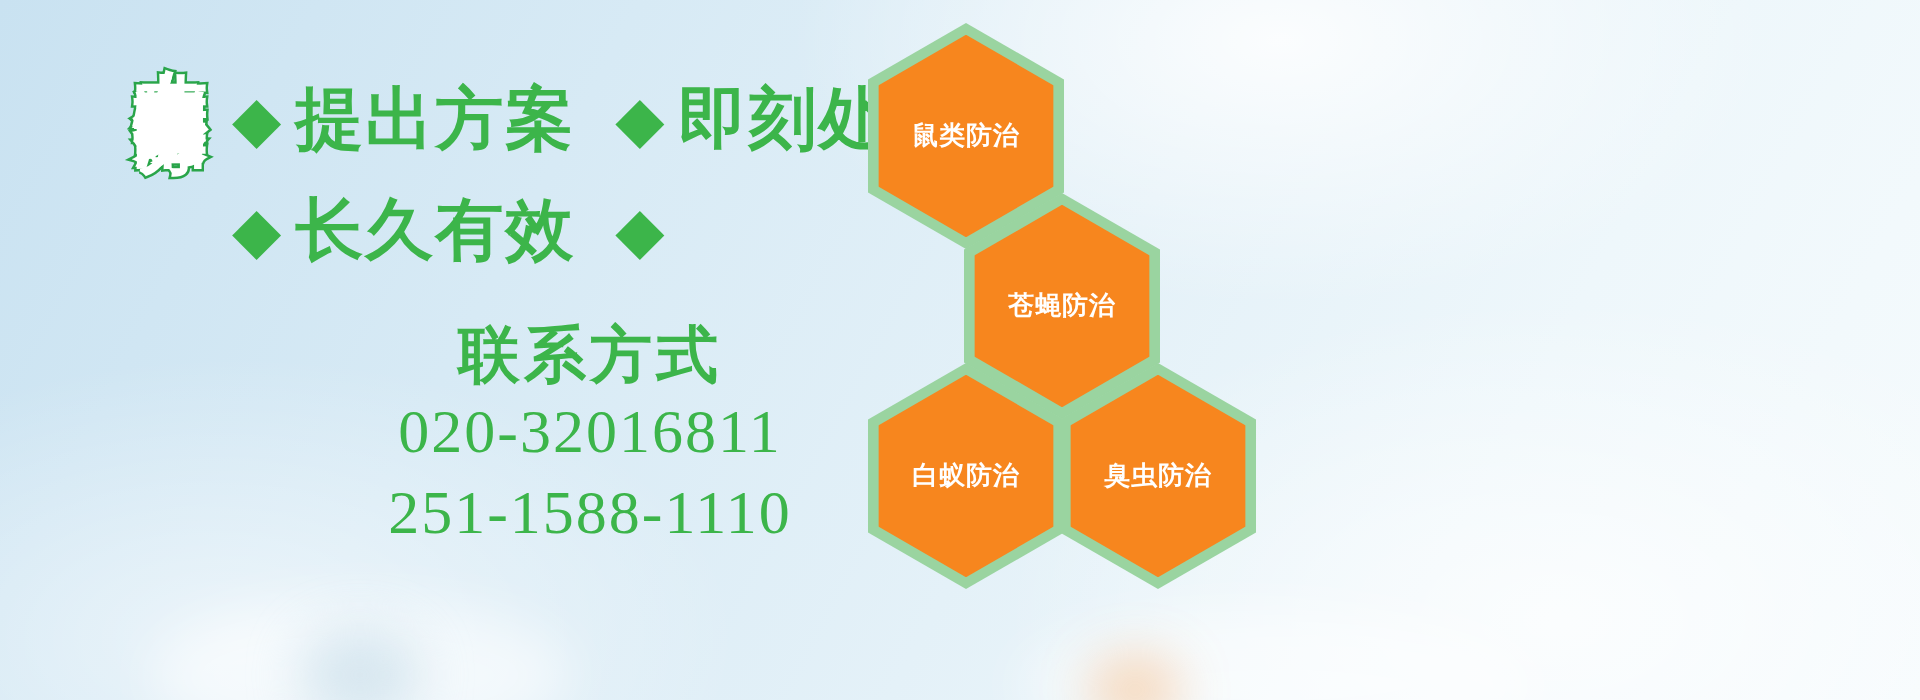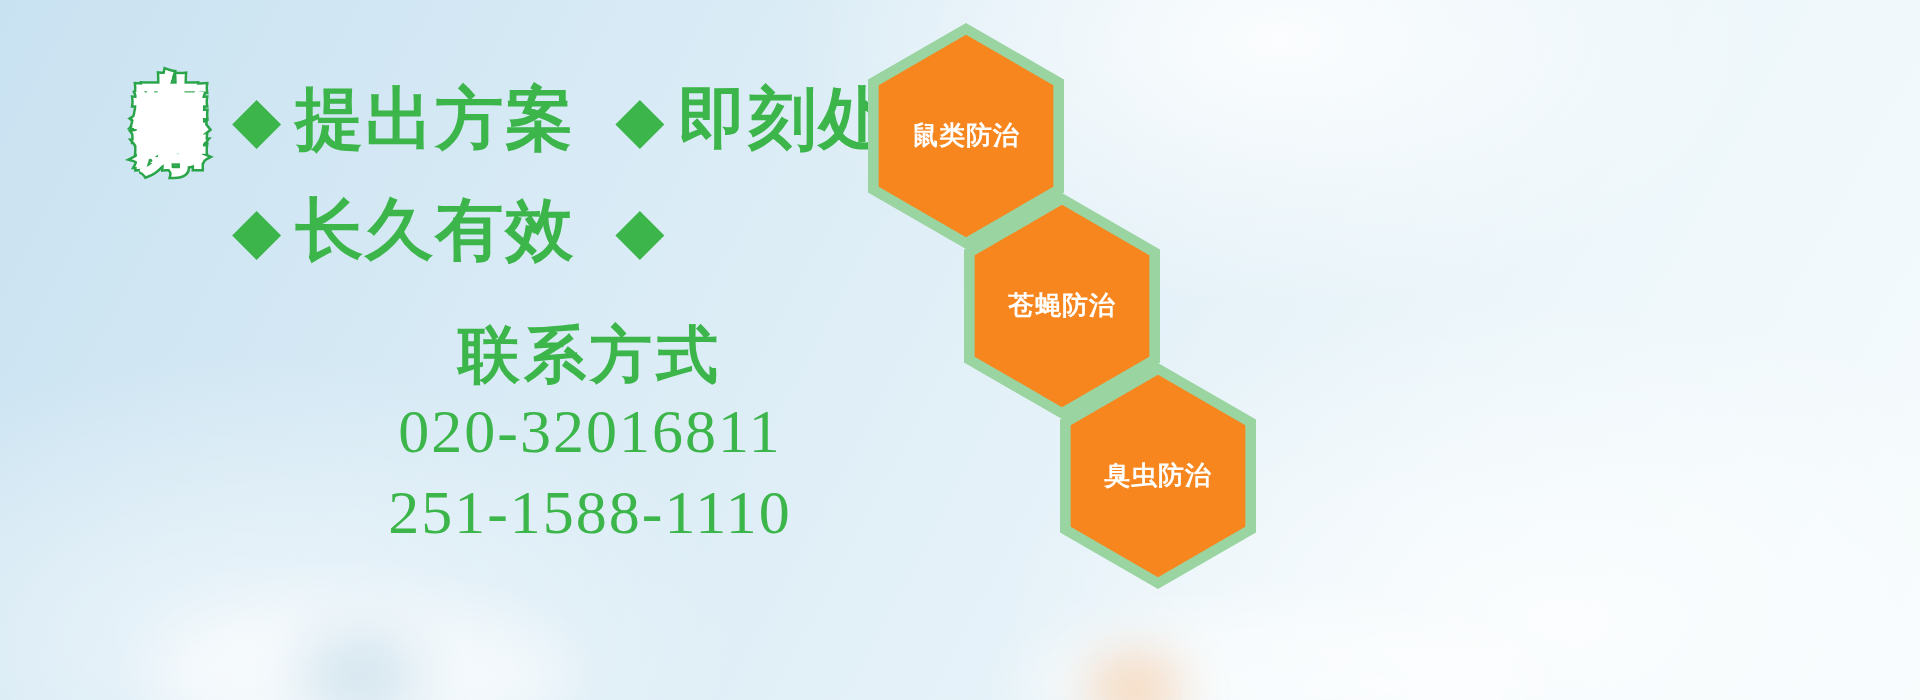--- a/index.html
+++ b/index.html
@@ -129,20 +129,26 @@
 
 
     <div class="hex-cell" style="left:104px;top:176px;font-family:Liberation Serif, serif;">
       <div class="hex-outer"></div>
       <div class="hex-inner">
         <span class="hex-label">苍蝇防治</span>
       </div>
     </div>
 
 
+    <div class="hex-cell" style="left:8px;top:346px;">
+      <div class="hex-outer"></div>
+      <div class="hex-inner">
+        <span class="hex-label">白蚁防治</span>
+      </div>
+    </div>
 
     <div class="hex-cell" style="left:200px;top:346px;">
       <div class="hex-outer"></div>
       <div class="hex-inner">
         <span class="hex-label">臭虫防治</span>
       </div>
     </div>
 
 
   </div>

